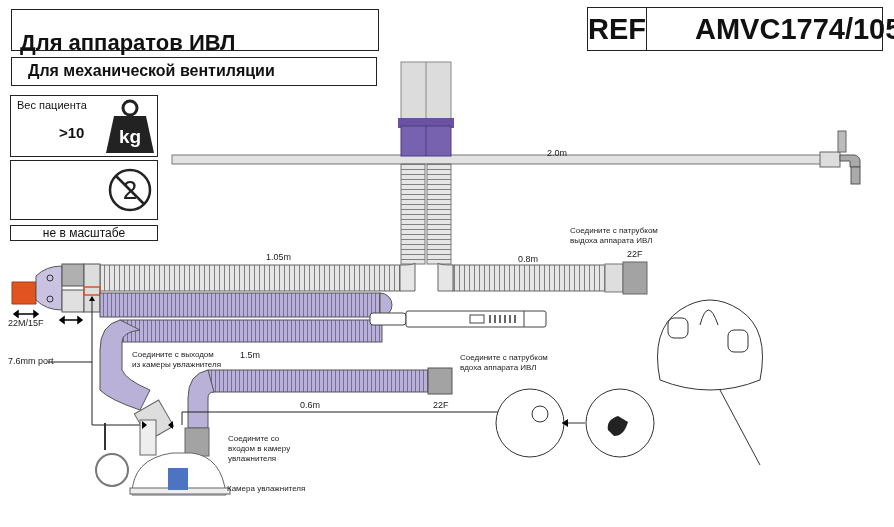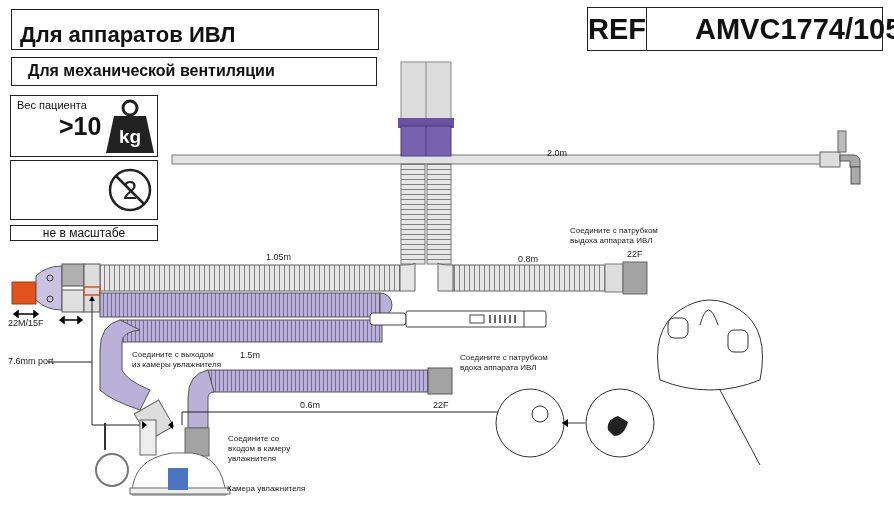--- a/index.html
+++ b/index.html
@@ -1,26 +1,26 @@
 <!DOCTYPE html>
 <html><head>
 <meta charset="utf-8">
 <style>
   html, body { margin:0; padding:0; background:#ffffff; }
   body { width:894px; height:527px; position:relative; overflow:hidden; font-family:"Liberation Sans", sans-serif; color:#111; }
   .box { position:absolute; border:1px solid #222; background:#fff; box-sizing:border-box; }
-  .title1 { left:11px; top:9px; width:368px; height:41px; font-weight:bold; font-size:22px; padding:12px 8px; }
+  .title1 { left:11px; top:9px; width:368px; height:41px; font-weight:bold; font-size:22px; padding:20px 8px; }
   .title2 { left:11px; top:57px; width:366px; height:29px; font-weight:bold; font-size:16px; padding:4px 16px; }
   .ref { left:587px; top:7px; width:296px; height:44px; display:flex; font-weight:bold; font-size:29px;gap:48px; }
   .ref .cell { display:flex; align-items:center; justify-content:center; }
   .ref .c1 { width:75px; border-right:1px solid #222; }
   .ref .c2 { flex:1; }
   .wbox { left:10px; top:95px; width:148px; height:62px; }
   .wbox .lbl { position:absolute; left:6px; top:3px; font-size:11px; }
-  .wbox .val { position:absolute; left:48px; top:16px; font-size:25px; font-weight:bold; }
+  .wbox .val { position:absolute; left:48px; top:28px; font-size:15px; font-weight:bold; }
   .rbox { left:10px; top:160px; width:148px; height:60px; }
   .rbox .lbl { position:absolute; left:5px; top:7px; font-size:12px; line-height:16px; width:80px; }
   .sbox { left:10px; top:225px; width:148px; height:16px; font-size:12px; text-align:center; line-height:14px; }
   .lab { position:absolute; font-size:9px; color:#222; white-space:nowrap; }
   .lab.sm { font-size:8px; line-height:10px; }
   .lab.ml { white-space:pre-line; }
   svg.diag { position:absolute; left:0; top:0; }
 </style>
 </head>
 <body>

